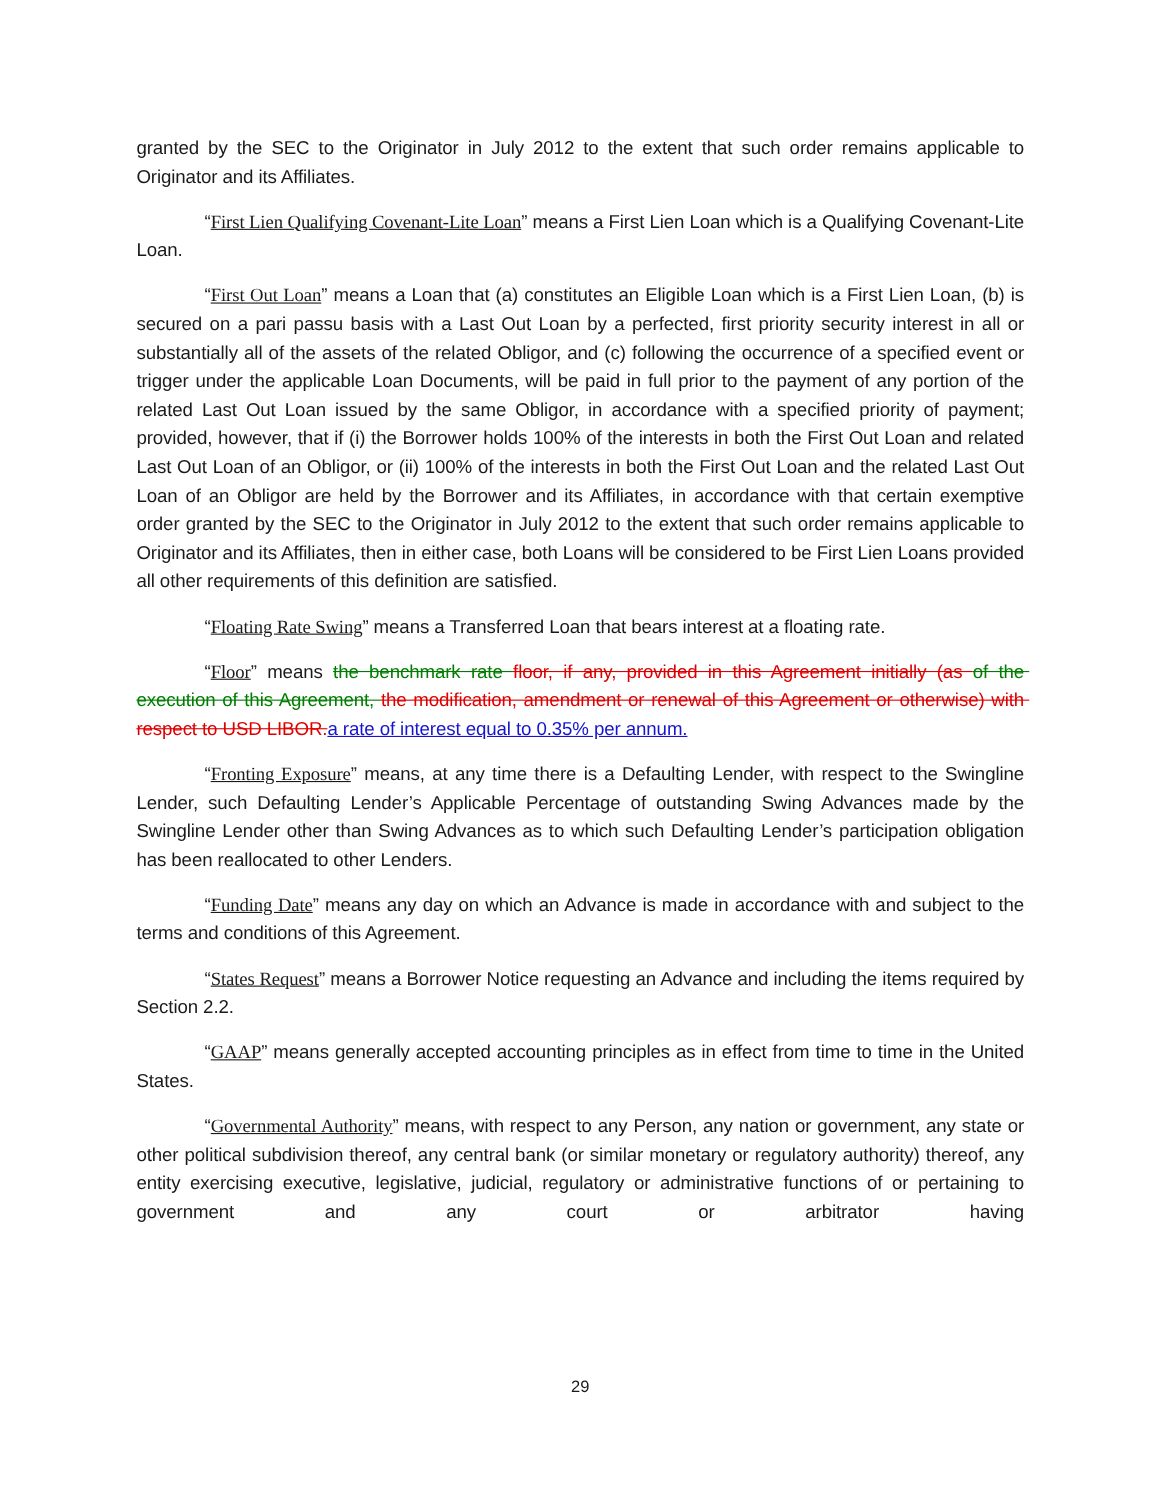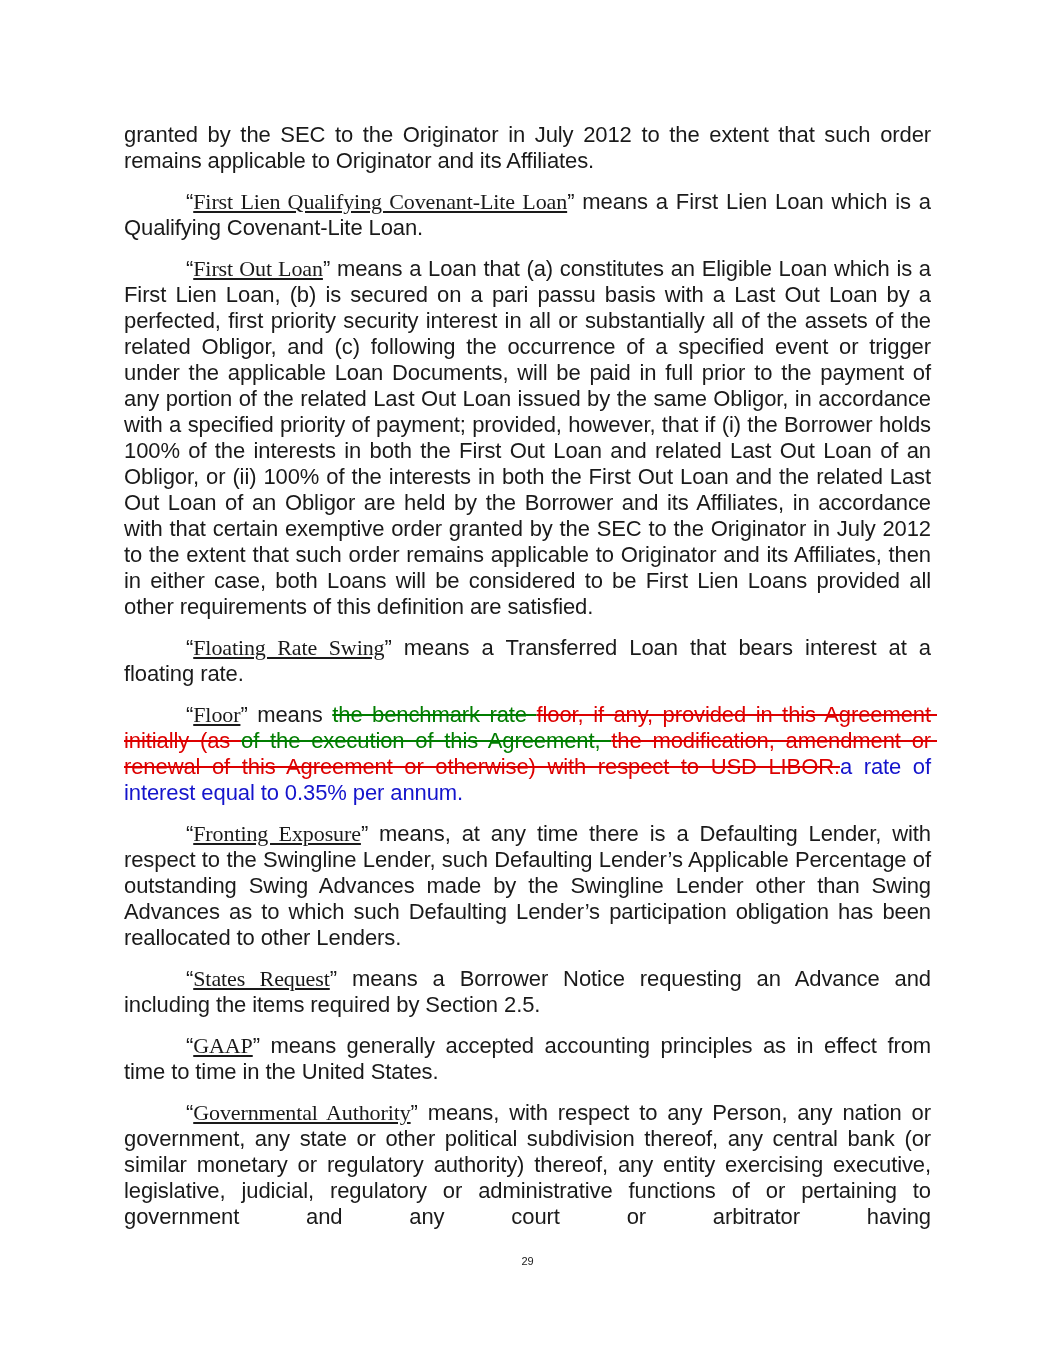--- a/index.html
+++ b/index.html
@@ -17,52 +17,53 @@
     overflow: hidden;
   }
   .content {
     position: absolute;
     left: 124px;
     top: 122px;
     width: 807px;
   }
   p.para {
     margin: 0 0 15px 0;
-    font-size: 22px;
+    font-size: 17px;
     line-height: 26px;
     text-align: justify;
     letter-spacing: -0.1px;
   }
   p.para.indent { text-indent: 62px; }
   p.para.jlast { text-align-last: justify; }
   .seg { white-space: pre-wrap; }
   .term { text-decoration: underline; font-family: Liberation Serif, serif; }
   .u { }
   .delg { text-decoration: line-through; }
   .delr { text-decoration: line-through; }
-  .ins { }
+  .ins { text-decoration: underline; }
   .page-number {
     position: absolute;
     top: 1248px;
     left: 0;
     width: 100%;
     text-align: center;
-    font-size: 11px;
+    font-size: 15px;
     line-height: 26px;
   }
 </style>
 </head>
 <body>
 
 <div class="page">
   <div class="content" style="color: rgb(26, 26, 26);">
       <p class="para"><span class="seg">granted by the SEC to the Originator in July 2012 to the extent that such order remains applicable to Originator and its Affiliates.</span></p>
       <p class="para indent"><span class="seg">“</span><span class="seg term">First Lien Qualifying Covenant-Lite Loan</span><span class="seg">” means a First Lien Loan which is a Qualifying Covenant-Lite Loan.</span></p>
       <p class="para indent"><span class="seg">“</span><span class="seg term">First Out Loan</span><span class="seg">” means a Loan that (a) constitutes an Eligible Loan which is a First Lien Loan, (b) is secured on a pari passu basis with a Last Out Loan by a perfected, first priority security interest in all or substantially all of the assets of the related Obligor, and (c) following the occurrence of a specified event or trigger under the applicable Loan Documents, will be paid in full prior to the payment of any portion of the related Last Out Loan issued by the same Obligor, in accordance with a specified priority of payment; </span><span class="seg u">provided</span><span class="seg">, </span><span class="seg u">however</span><span class="seg">, that if (i) the Borrower holds 100% of the interests in both the First Out Loan and related Last Out Loan of an Obligor, or (ii) 100% of the interests in both the First Out Loan and the related Last Out Loan of an Obligor are held by the Borrower and its Affiliates, in accordance with that certain exemptive order granted by the SEC to the Originator in July 2012 to the extent that such order remains applicable to Originator and its Affiliates, then in either case, both Loans will be considered to be First Lien Loans provided all other requirements of this definition are satisfied.</span></p>
       <p class="para indent"><span class="seg">“</span><span class="seg term">Floating Rate Swing</span><span class="seg">” means a Transferred Loan that bears interest at a floating rate.</span></p>
       <p class="para indent"><span class="seg">“</span><span class="seg term">Floor</span><span class="seg">” means </span><span class="seg delg" style="color: rgb(0, 125, 0); text-decoration-color: rgb(0, 125, 0);">the benchmark rate </span><span class="seg delr" style="color: rgb(221, 0, 0); text-decoration-color: rgb(221, 0, 0);">floor, if any, provided in this Agreement initially (as </span><span class="seg delg" style="color: rgb(0, 125, 0); text-decoration-color: rgb(0, 125, 0);">of the execution of this Agreement, </span><span class="seg delr" style="color: rgb(221, 0, 0); text-decoration-color: rgb(221, 0, 0);">the modification, amendment or renewal of this Agreement or otherwise) with respect to USD LIBOR.</span><span class="seg ins" style="color: rgb(20, 20, 204); text-decoration-color: rgb(20, 20, 204);">a rate of interest equal to 0.35% per annum.</span></p>
       <p class="para indent"><span class="seg">“</span><span class="seg term">Fronting Exposure</span><span class="seg">” means, at any time there is a Defaulting Lender, with respect to the Swingline Lender, such Defaulting Lender’s Applicable Percentage of outstanding Swing Advances made by the Swingline Lender other than Swing Advances as to which such Defaulting Lender’s participation obligation has been reallocated to other Lenders.</span></p>
-      <p class="para indent"><span class="seg">“</span><span class="seg term">States Request</span><span class="seg">” means a Borrower Notice requesting an Advance and including the items required by </span><span class="seg u">Section 2.5</span><span class="seg">.</span></p>
+      <p class="para indent"><span class="seg">“</span><span class="seg term">Funding Date</span><span class="seg">” means any day on which an Advance is made in accordance with and subject to the terms and conditions of this Agreement.</span></p>
+      <p class="para indent"><span class="seg">“</span><span class="seg term">States Request</span><span class="seg">” means a Borrower Notice requesting an Advance and including the items required by </span><span class="seg u">Section 2.2</span><span class="seg">.</span></p>
       <p class="para indent"><span class="seg">“</span><span class="seg term">GAAP</span><span class="seg">” means generally accepted accounting principles as in effect from time to time in the United States.</span></p>
       <p class="para indent jlast"><span class="seg">“</span><span class="seg term">Governmental Authority</span><span class="seg">” means, with respect to any Person, any nation or government, any state or other political subdivision thereof, any central bank (or similar monetary or regulatory authority) thereof, any entity exercising executive, legislative, judicial, regulatory or administrative functions of or pertaining to government and any court or arbitrator having</span></p>
     </div>
   <div class="page-number">29</div>
 </div>
 
 </body></html>

